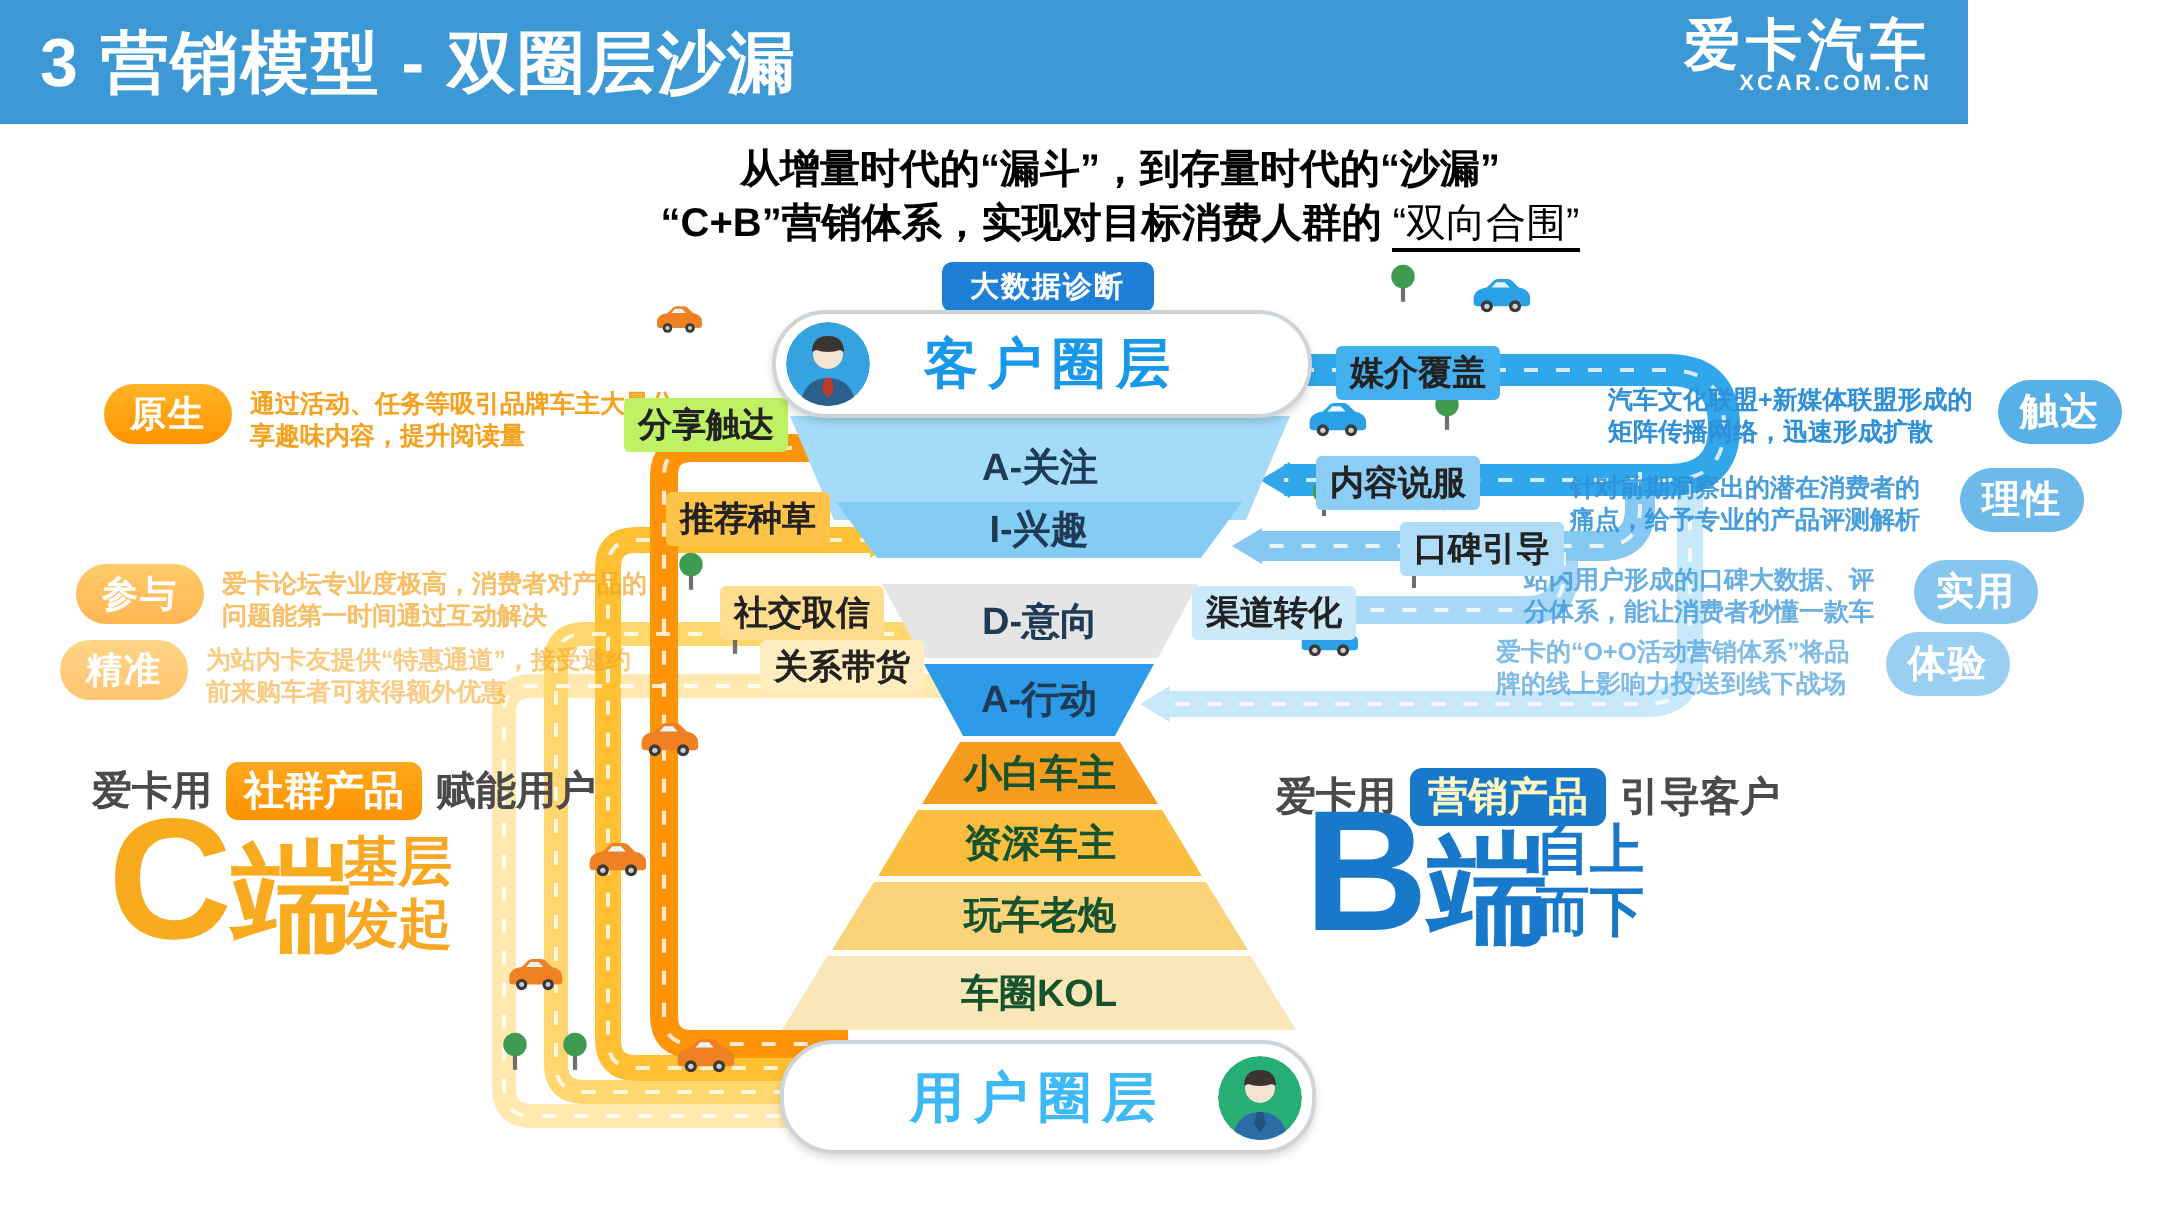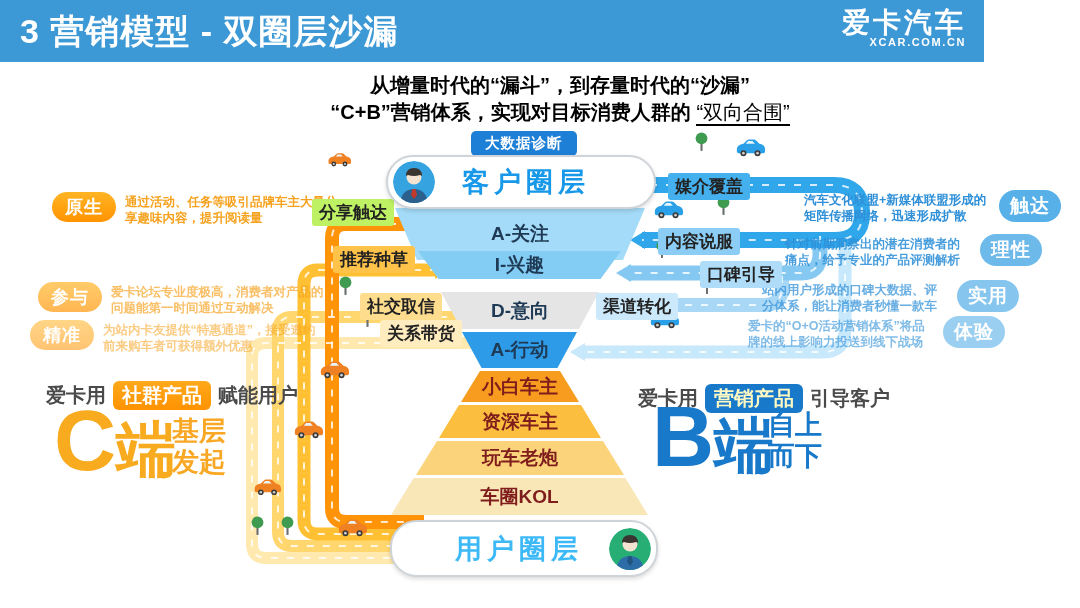--- a/index.html
+++ b/index.html
@@ -39,21 +39,21 @@
         box-shadow:0 2px 4px rgba(0,0,0,.15);display:flex;align-items:center;}
   .oval-top{left:386px;top:155px;width:266px;height:50px;}
   .oval-bottom{left:390px;top:520px;width:264px;height:53px;}
   .oval-title{flex:1;text-align:center;font-size:27px;font-weight:900;letter-spacing:5px;}
   .oval-top .oval-title{color:#1798E8;}
   .oval-bottom .oval-title{color:#3CB9F6;}
   .avatar{width:42px;height:42px;border-radius:50%;flex:0 0 auto;overflow:hidden;margin:0 5px;}
   .frow,.prow{position:absolute;z-index:2;display:flex;align-items:center;justify-content:center;
               font-size:19px;font-weight:bold;}
   .frow{color:#1F3A55;}
-  .prow{color:#7f1d1d;}
+  .prow{color:#14532d;}
   .f1{left:395px;top:208px;width:250px;height:52px;clip-path:polygon(0 0,100% 0,91.2% 100%,8.8% 100%);}
   .f2{left:418px;top:251px;width:203px;height:28px;clip-path:polygon(0 0,100% 0,89.9% 100%,10.1% 100%);}
   .f3{left:441px;top:292px;width:158px;height:37px;clip-path:polygon(0 0,100% 0,87.3% 100%,12.7% 100%);}
   .f4{left:462px;top:332px;width:115px;height:36px;clip-path:polygon(0 0,100% 0,83% 100%,17% 100%);}
   .p1{left:461px;top:371px;width:118px;height:31px;clip-path:polygon(16.1% 0,83.9% 0,100% 100%,0 100%);}
   .p2{left:439px;top:405px;width:162px;height:33px;clip-path:polygon(12.3% 0,87.7% 0,100% 100%,0 100%);}
   .p3{left:416px;top:441px;width:208px;height:34px;clip-path:polygon(10.1% 0,89.9% 0,100% 100%,0 100%);}
   .p4{left:391px;top:478px;width:257px;height:37px;clip-path:polygon(8.8% 0,91.2% 0,100% 100%,0 100%);}
   
   .cap{position:absolute;z-index:3;display:flex;align-items:center;gap:7px;font-size:20px;font-weight:bold;color:#4a4a4a;white-space:nowrap;}

